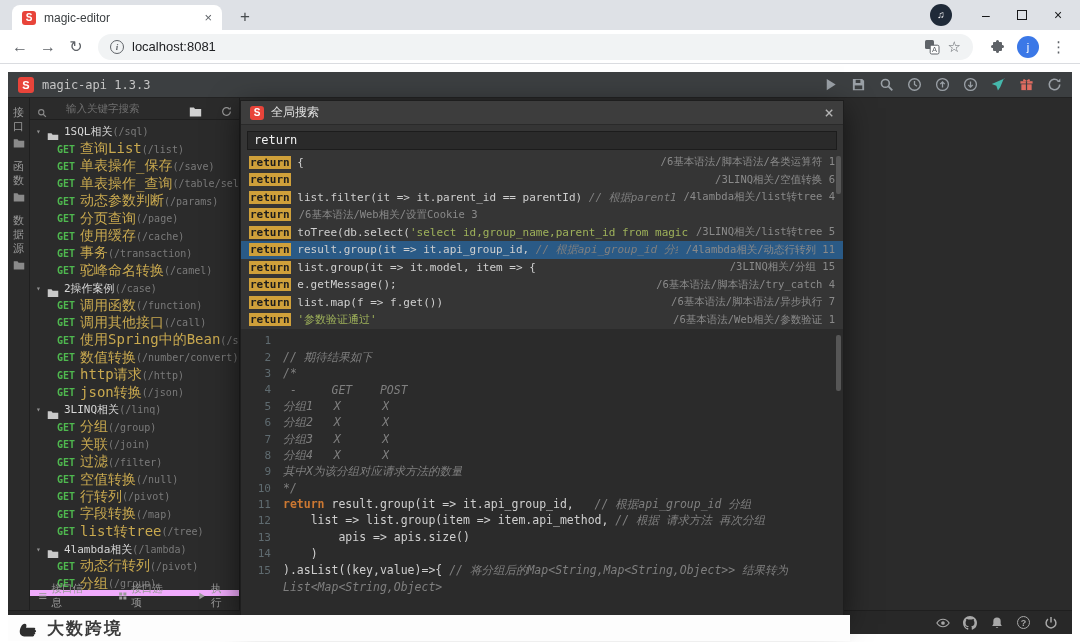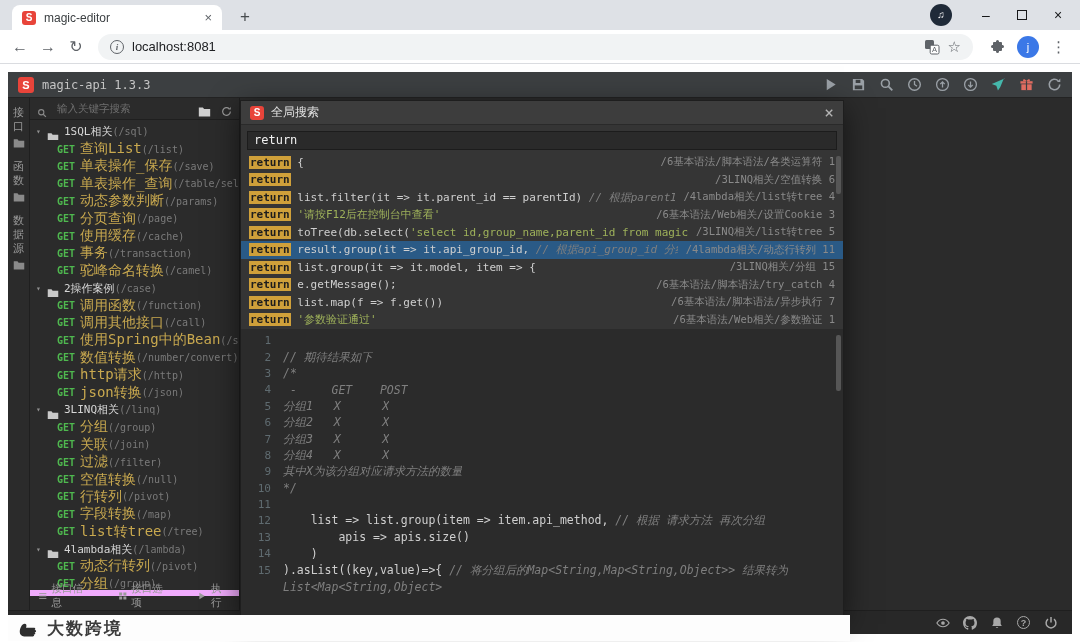--- a/index.html
+++ b/index.html
@@ -45,21 +45,21 @@
   .hicon svg{width:100%;height:100%}
 
   .app-body{position:absolute;top:26px;left:0;right:0;bottom:24px;display:flex}
   .panel-strip{width:22px;background:#2b2b2b;border-right:1px solid #1f1f1f;display:flex;flex-direction:column;align-items:center;padding-top:8px;gap:12px;flex:none}
   .panel-tab{display:flex;flex-direction:column;align-items:center;gap:1px;color:#9a9a9a;font-size:11px}
   .pchar{line-height:13px}
   .ptab-folder{width:12px;height:10px;color:#8a8a8a;margin-top:4px}
   .ptab-folder svg{width:100%;height:100%}
 
   .sidebar{width:210px;background:#2b2b2b;border-right:1px solid #1f1f1f;display:flex;flex-direction:column;flex:none}
-  .sb-search{height:22px;display:flex;align-items:center;gap:10px;padding:0 7px;border-bottom:1px solid #1f1f1f;flex:none}
+  .sb-search{height:22px;display:flex;align-items:center;gap:19px;padding:0 7px;border-bottom:1px solid #1f1f1f;flex:none}
   .sicon{width:10px;height:10px;color:#8a8a8a;flex:none}
   .sicon svg{width:100%;height:100%}
   .sb-placeholder{font:10.5px "DejaVu Sans Mono",monospace;color:#6f6f6f;flex:1;white-space:nowrap;overflow:hidden}
   .sb-folder{width:13px;height:11px;color:#d0d0d0;flex:none}
   .sb-folder svg{width:100%;height:100%}
   .sb-refresh{width:11px;height:11px;color:#9a9a9a;flex:none}
   .sb-refresh svg{width:100%;height:100%}
 
   .tree{flex:1;overflow:hidden;padding-top:3px;font-family:"DejaVu Sans Mono",monospace}
   .tree-row{height:17.4px;display:flex;align-items:center;white-space:nowrap;overflow:hidden;padding-left:6px}
@@ -486,21 +486,20 @@
         <span class="res-code"></span>
         <span class="res-path">/3LINQ相关/空值转换 6</span>
       </div>
       <div class="res-row">
         <span class="res-kw">return</span>
         <span class="res-code"><span class="sp"> list.filter(it =&gt; it.parent_id == parentId) </span><span class="sc">// 根据parentId</span></span>
         <span class="res-path">/4lambda相关/list转tree 4</span>
       </div>
       <div class="res-row">
         <span class="res-kw">return</span>
-        <span class="res-code"><span class="sp"> </span><span class="ss">'请按F12后在控制台中查看'</span></span>
         <span class="res-path">/6基本语法/Web相关/设置Cookie 3</span>
       </div>
       <div class="res-row">
         <span class="res-kw">return</span>
         <span class="res-code"><span class="sp"> toTree(db.select(</span><span class="ss">'select id,group_name,parent_id from magic_g</span></span>
         <span class="res-path">/3LINQ相关/list转tree 5</span>
       </div>
       <div class="res-row selected">
         <span class="res-kw">return</span>
         <span class="res-code"><span class="sp"> result.group(it =&gt; it.api_group_id, </span><span class="sc">// 根据api_group_id 分组</span></span>
@@ -563,20 +562,21 @@
       <div class="code-line">
         <span class="cl-num">9</span>
         <span class="cl-code"><span class="sc">其中X为该分组对应请求方法的数量</span></span>
       </div>
       <div class="code-line">
         <span class="cl-num">10</span>
         <span class="cl-code"><span class="sc">*/</span></span>
       </div>
       <div class="code-line">
         <span class="cl-num">11</span>
+        <span class="cl-code"><span class="sk">return</span><span class="sp"> result.group(it =&gt; it.api_group_id,   </span><span class="sc">// 根据api_group_id 分组</span></span>
       </div>
       <div class="code-line">
         <span class="cl-num">12</span>
         <span class="cl-code"><span class="sp">    list =&gt; list.group(item =&gt; item.api_method, </span><span class="sc">// 根据 请求方法 再次分组</span></span>
       </div>
       <div class="code-line">
         <span class="cl-num">13</span>
         <span class="cl-code"><span class="sp">        apis =&gt; apis.size()</span></span>
       </div>
       <div class="code-line">

